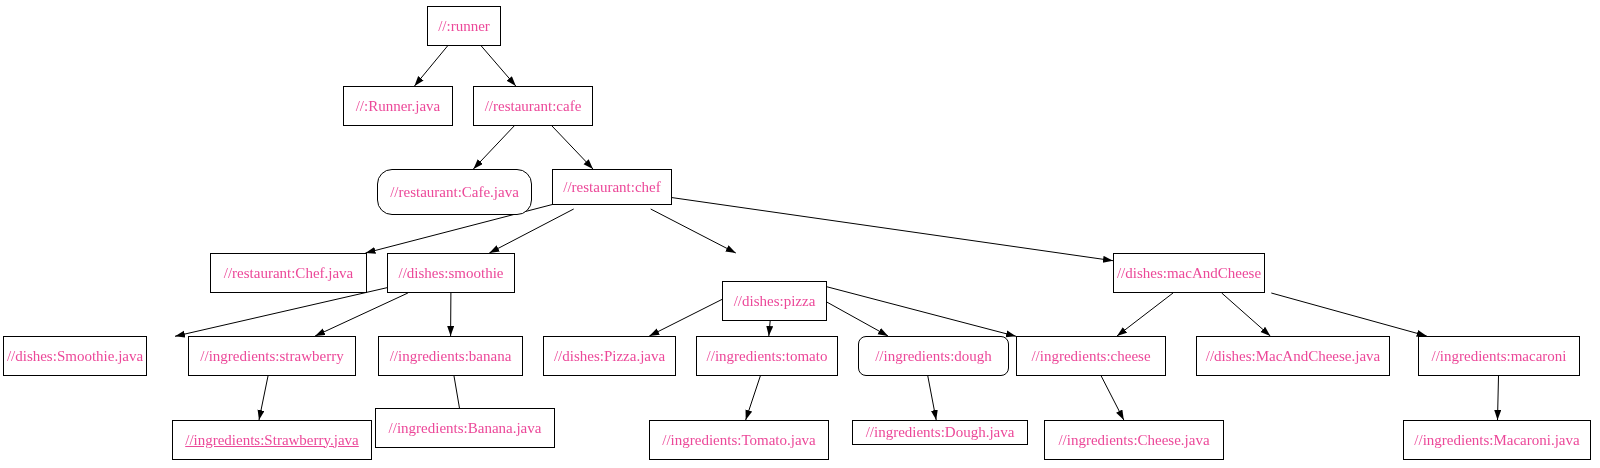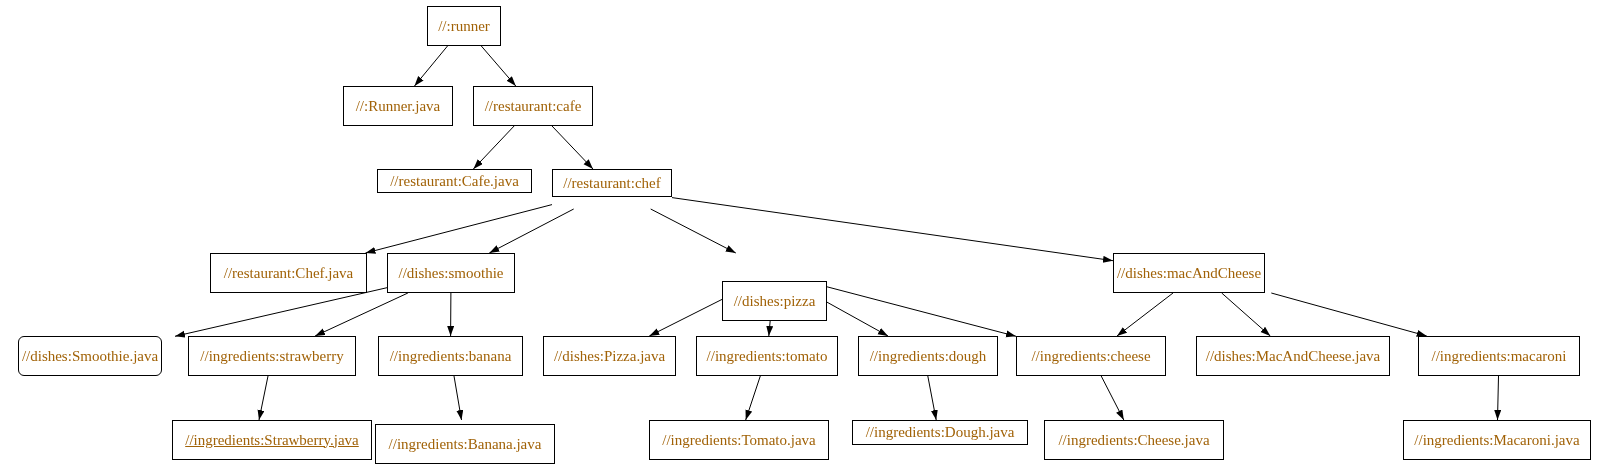--- a/index.html
+++ b/index.html
@@ -22,21 +22,21 @@
     width: 1600px;
     height: 468px;
     pointer-events: none;
   }
   .node {
     position: absolute;
     box-sizing: border-box;
     height: 40px;
     border: 1px solid #000000;
     background: #ffffff;
-    color: #a16207;
+    color: #ec4899;
     font-size: 15px;
     display: flex;
     align-items: center;
     justify-content: center;
     white-space: nowrap;
     line-height: 1;
   }
 </style>
 </head>
 <body>
@@ -72,35 +72,35 @@
         <line x1="760.3" y1="376.0" x2="745.7" y2="420.0" stroke="#000000" stroke-width="1" marker-end="url(#arrowhead)"></line>
         <line x1="927.8" y1="376.0" x2="936.2" y2="420.0" stroke="#000000" stroke-width="1" marker-end="url(#arrowhead)"></line>
         <line x1="1101.2" y1="376.0" x2="1123.8" y2="420.0" stroke="#000000" stroke-width="1" marker-end="url(#arrowhead)"></line>
         <line x1="1498.5" y1="376.0" x2="1497.5" y2="420.0" stroke="#000000" stroke-width="1" marker-end="url(#arrowhead)"></line>
       </g>
   </svg>
   <div id="node-layer">
       <div class="node" style="left: 427px; top: 6px; width: 74px; height: 40px;">//:runner</div>
       <div class="node" style="left: 343px; top: 86px; width: 110px; height: 40px;">//:Runner.java</div>
       <div class="node" style="left: 473px; top: 86px; width: 120px; height: 40px; text-align: right;">//restaurant:cafe</div>
-      <div class="node" style="left: 377px; top: 169px; width: 155px; height: 24px;">//restaurant:Cafe.java</div>
-      <div class="node" style="left: 552px; top: 169px; width: 120px; height: 28px;">//restaurant:chef</div>
+      <div class="node" style="left: 377px; top: 169px; width: 155px; height: 46px; border-radius: 15px;">//restaurant:Cafe.java</div>
+      <div class="node" style="left: 552px; top: 169px; width: 120px; height: 36px;">//restaurant:chef</div>
       <div class="node" style="left: 210px; top: 253px; width: 157px; height: 40px;">//restaurant:Chef.java</div>
       <div class="node" style="left: 387px; top: 253px; width: 128px; height: 40px;">//dishes:smoothie</div>
       <div class="node" style="left: 722px; top: 253px; width: 105px; height: 40px; margin-top: 28px;">//dishes:pizza</div>
       <div class="node" style="left: 1113px; top: 253px; width: 152px; height: 40px;">//dishes:macAndCheese</div>
-      <div class="node" style="left: 18px; top: 336px; width: 144px; height: 40px; border-radius: 6px;">//dishes:Smoothie.java</div>
+      <div class="node" style="left: 3px; top: 336px; width: 144px; height: 40px;">//dishes:Smoothie.java</div>
       <div class="node" style="left: 188px; top: 336px; width: 168px; height: 40px;">//ingredients:strawberry</div>
       <div class="node" style="left: 378px; top: 336px; width: 145px; height: 40px;">//ingredients:banana</div>
       <div class="node" style="left: 543px; top: 336px; width: 133px; height: 40px;">//dishes:Pizza.java</div>
       <div class="node" style="left: 696px; top: 336px; width: 142px; height: 40px;">//ingredients:tomato</div>
-      <div class="node" style="left: 858px; top: 336px; width: 140px; height: 40px;">//ingredients:dough</div>
+      <div class="node" style="left: 858px; top: 336px; width: 151px; height: 40px; border-radius: 8px;">//ingredients:dough</div>
       <div class="node" style="left: 1016px; top: 336px; width: 150px; height: 40px;">//ingredients:cheese</div>
       <div class="node" style="left: 1196px; top: 336px; width: 194px; height: 40px;">//dishes:MacAndCheese.java</div>
       <div class="node" style="left: 1418px; top: 336px; width: 162px; height: 40px;">//ingredients:macaroni</div>
       <div class="node" style="left: 172px; top: 420px; width: 200px; height: 40px; text-decoration: underline;">//ingredients:Strawberry.java</div>
-      <div class="node" style="left: 375px; top: 424px; width: 180px; height: 40px; text-align: center;">//ingredients:Banana.java</div>
+      <div class="node" style="left: 375px; top: 408px; width: 180px; height: 40px; text-align: center;">//ingredients:Banana.java</div>
       <div class="node" style="left: 649px; top: 420px; width: 180px; height: 40px;">//ingredients:Tomato.java</div>
       <div class="node" style="left: 852px; top: 420px; width: 176px; height: 25px;">//ingredients:Dough.java</div>
       <div class="node" style="left: 1044px; top: 420px; width: 180px; height: 40px;">//ingredients:Cheese.java</div>
       <div class="node" style="left: 1403px; top: 420px; width: 188px; height: 40px;">//ingredients:Macaroni.java</div>
     </div>
 </div>
 
 </body></html>

